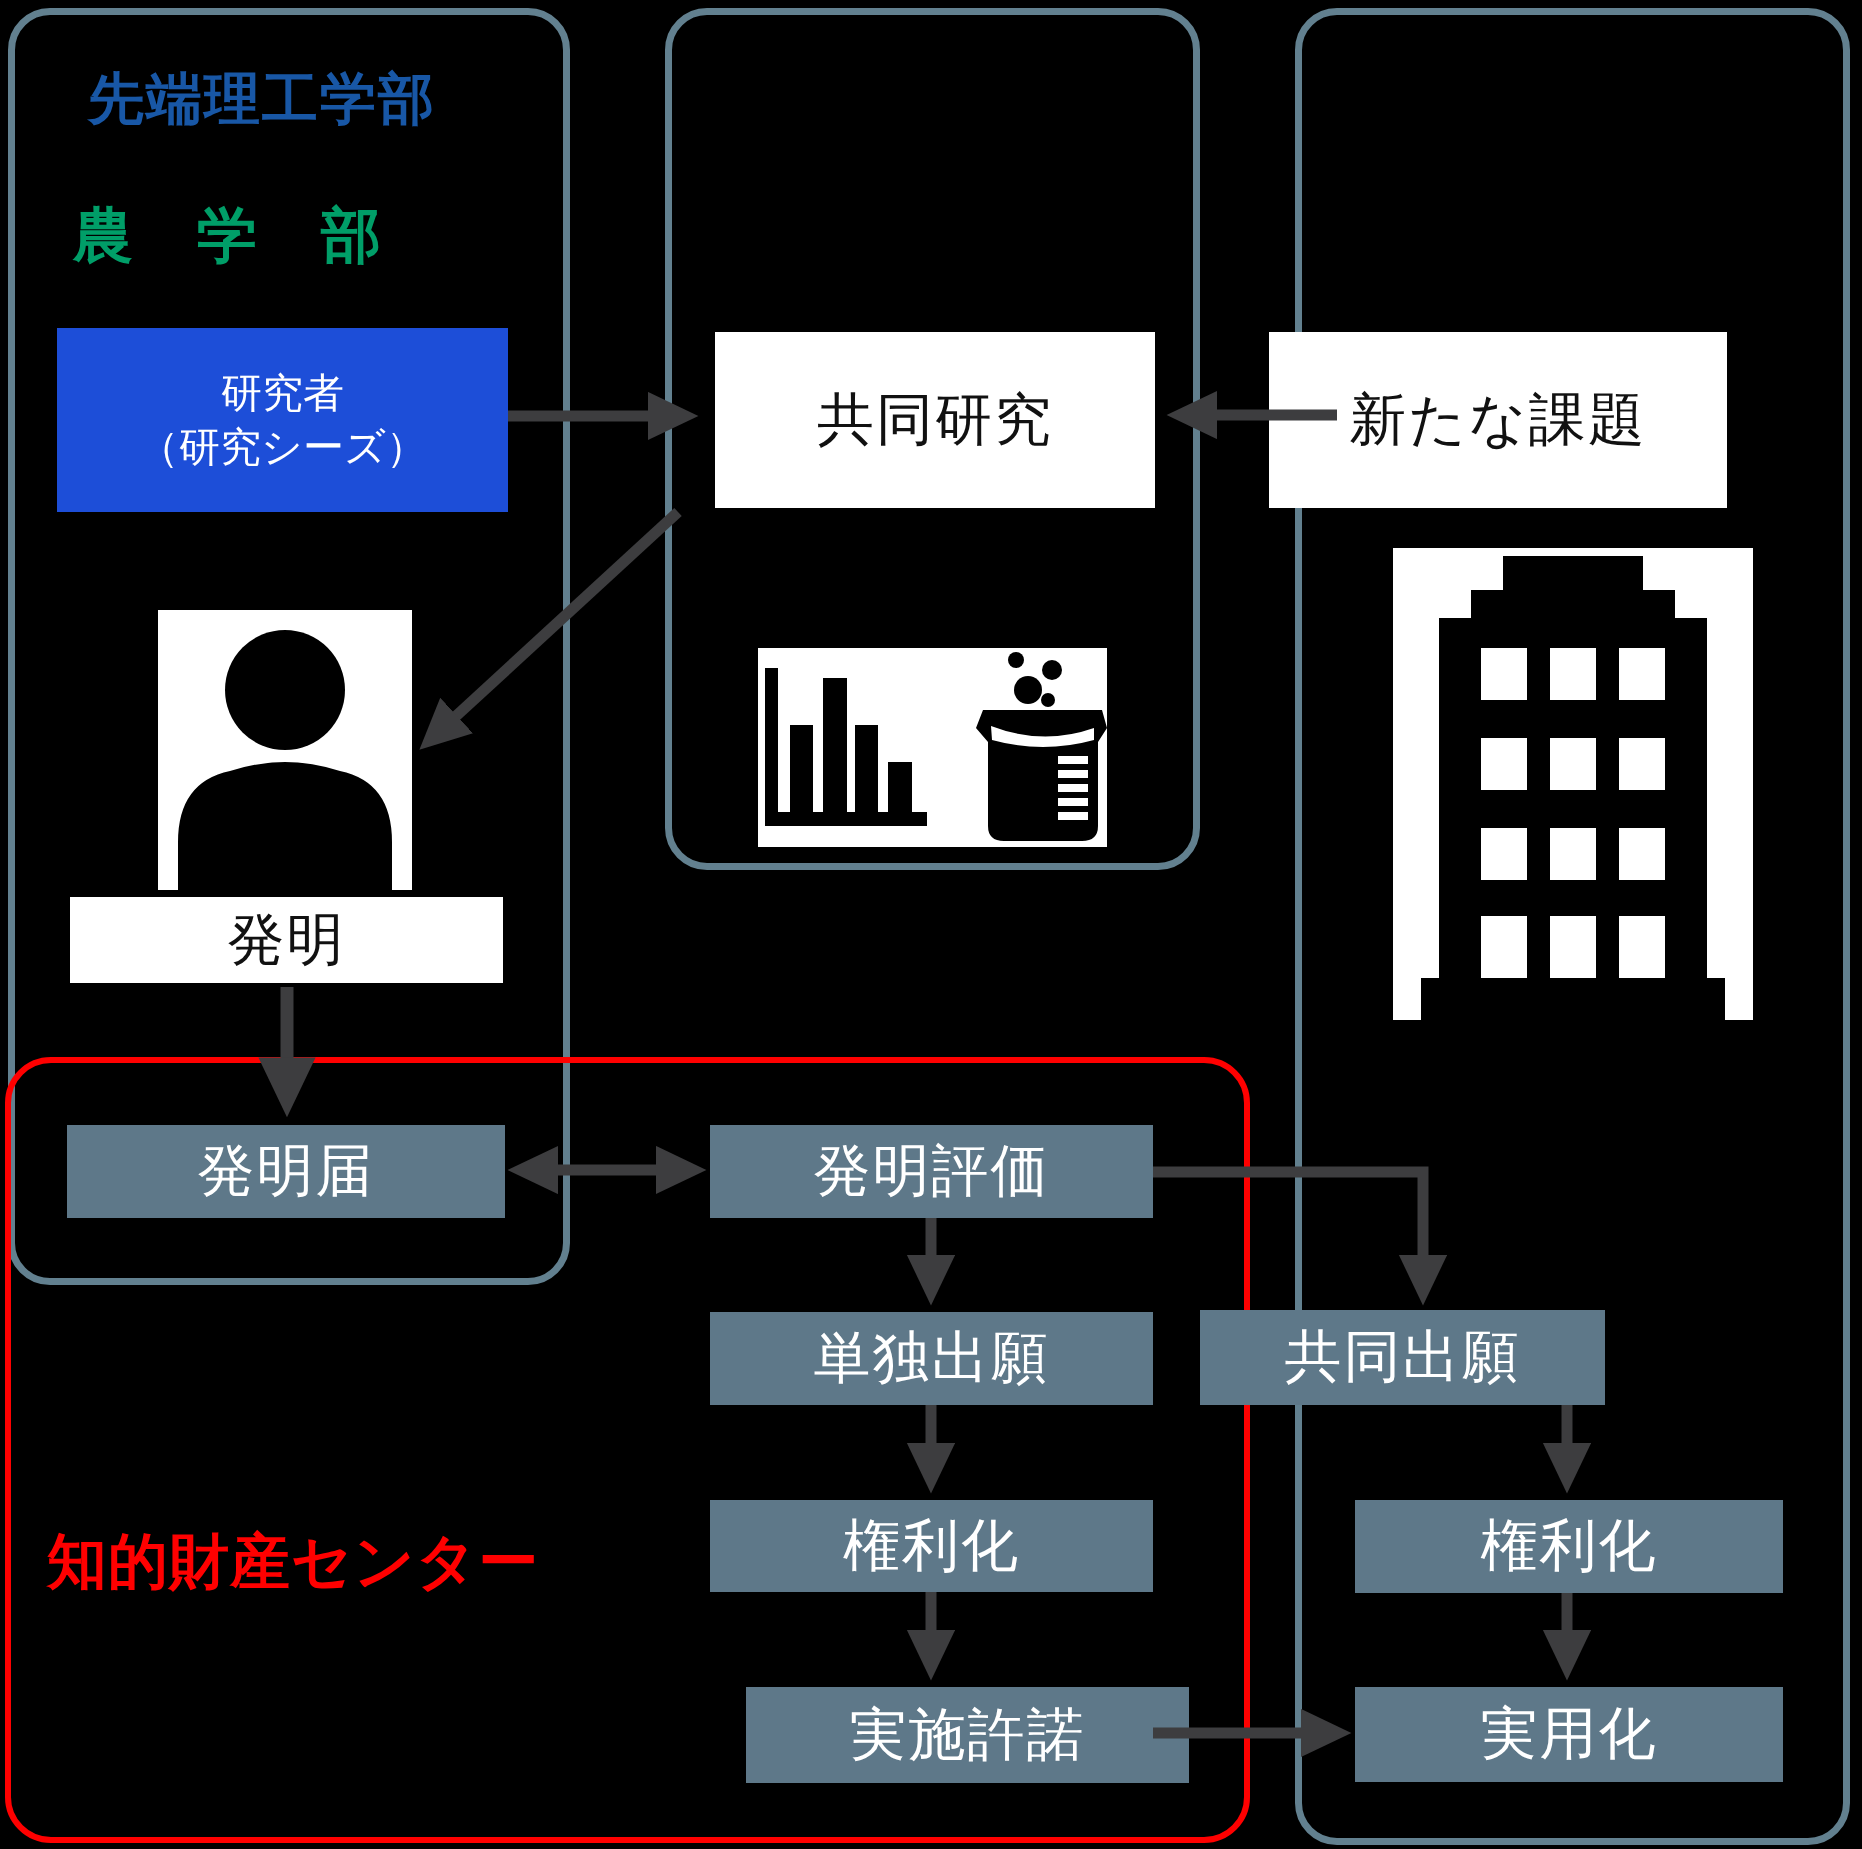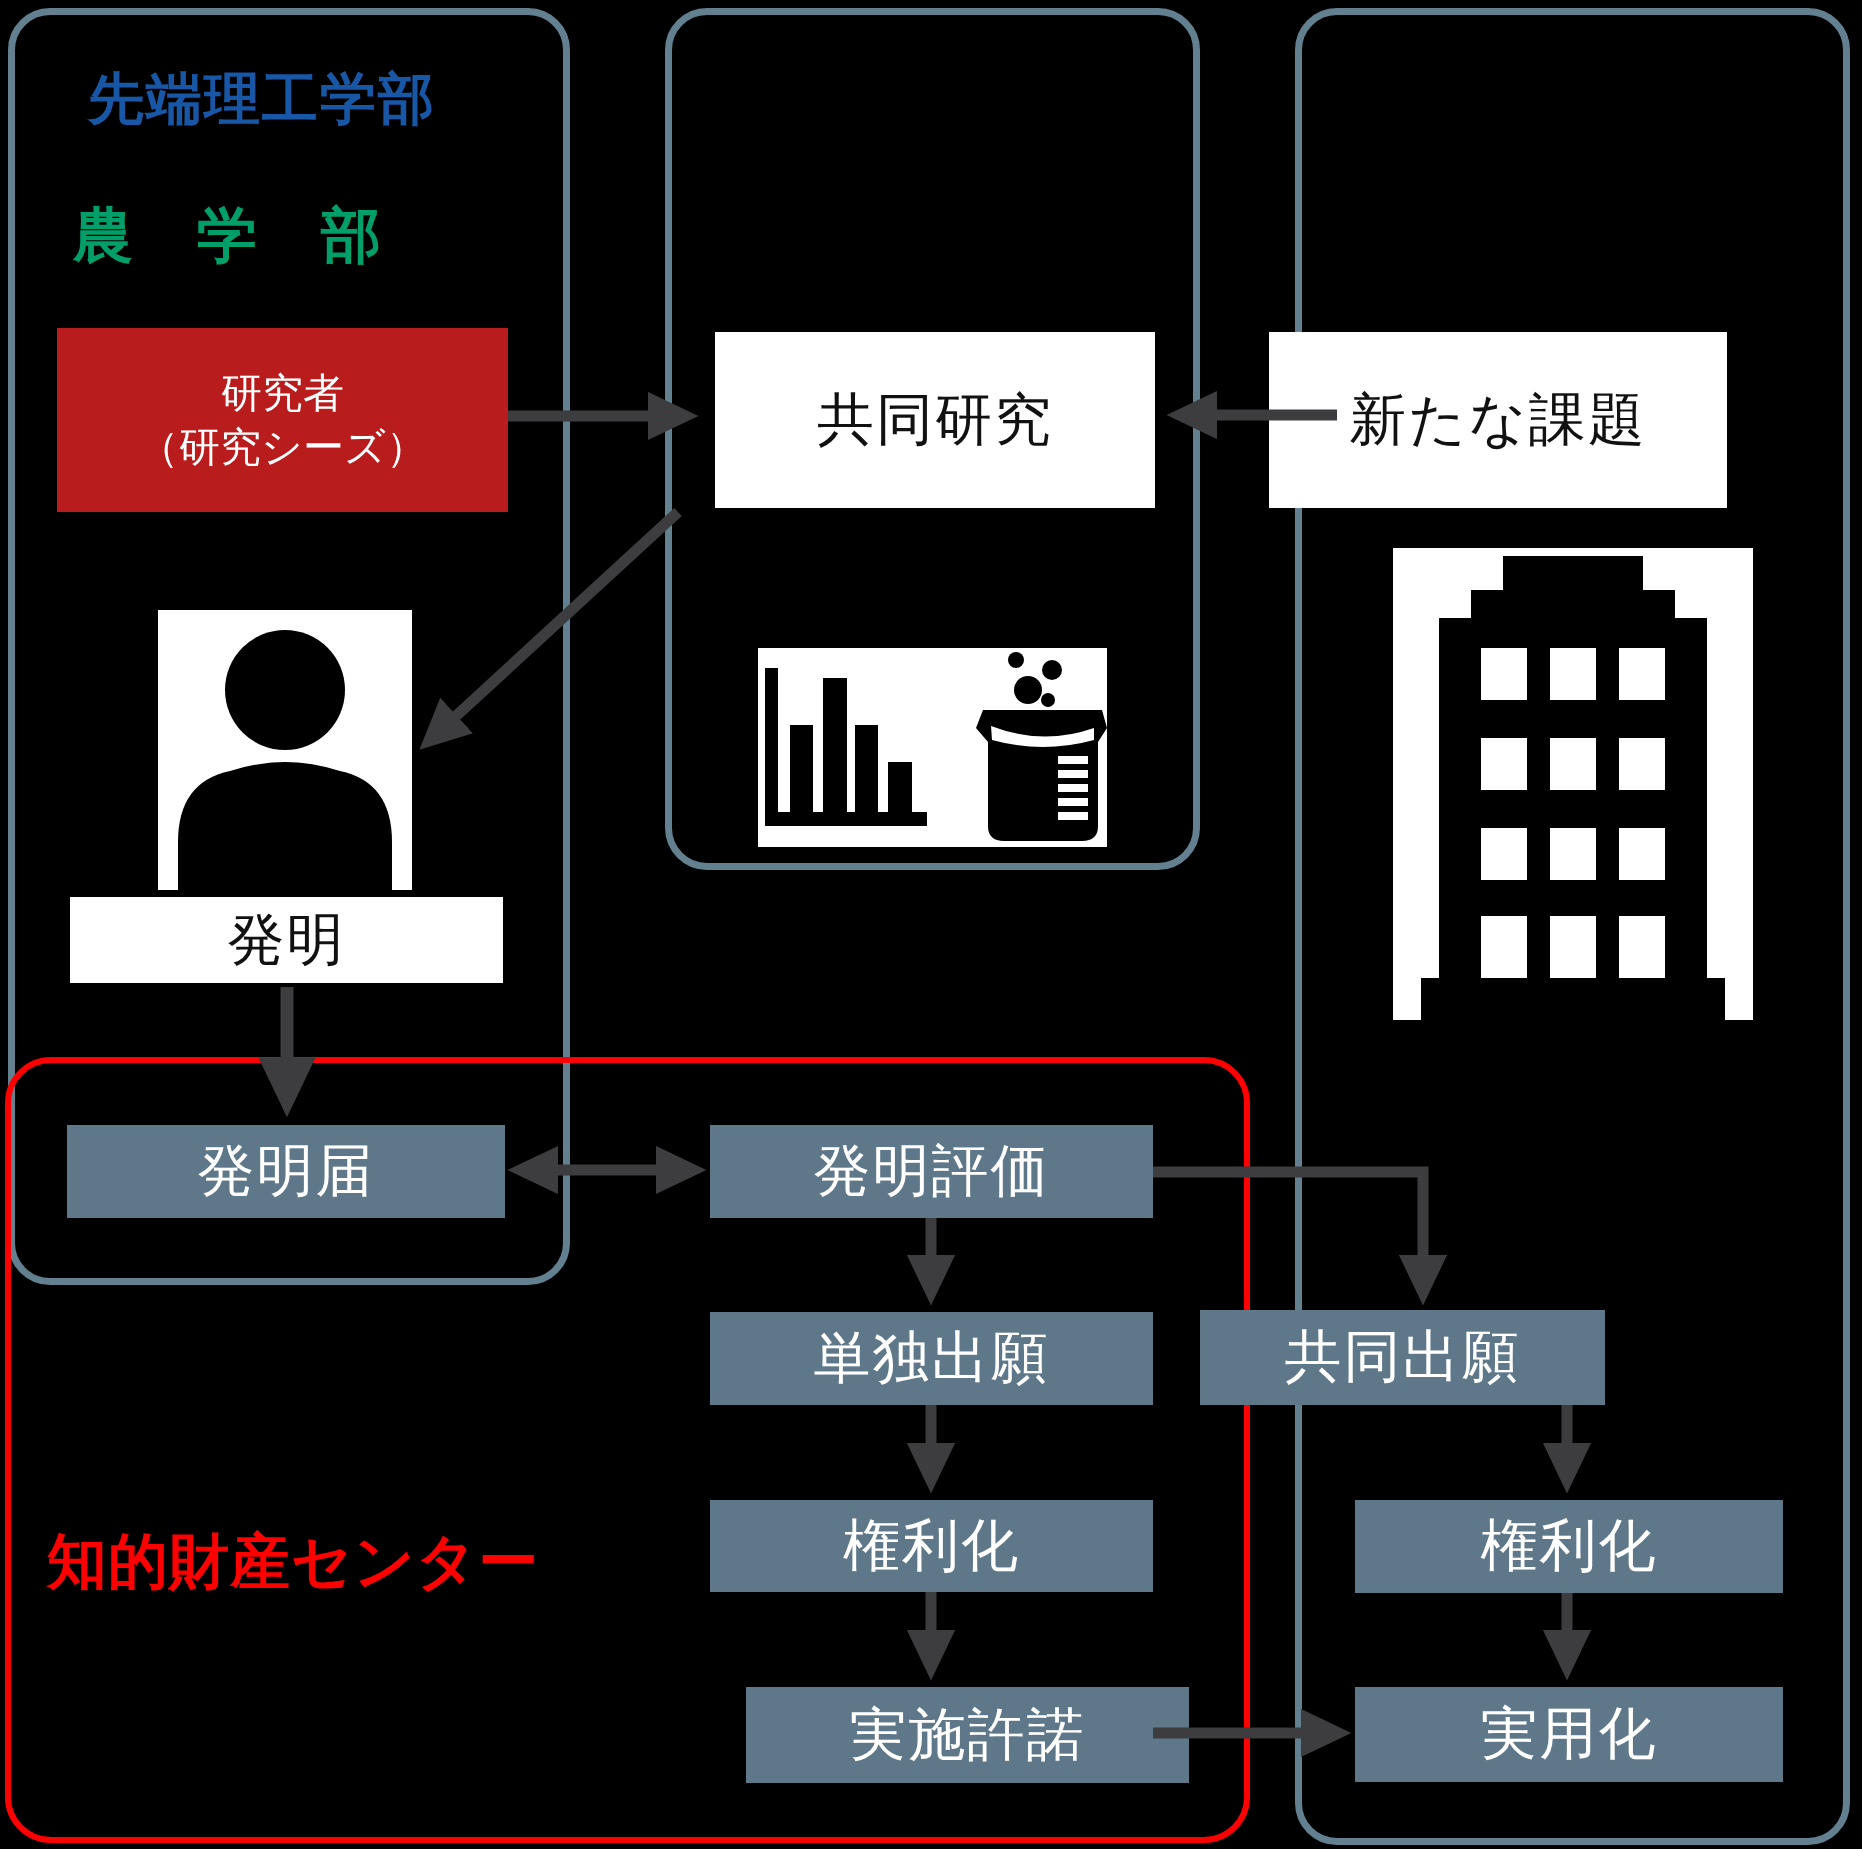--- a/index.html
+++ b/index.html
@@ -25,21 +25,21 @@
     z-index:2;
   }
   .box{
     position:absolute;
     display:flex;align-items:center;justify-content:center;
     text-align:center;
     box-sizing:border-box;
     z-index:3;
   }
   .box-white{background:#FFFFFF;color:#111111;}
-  .box-cyan{background:#b91c1c;color:#FFFFFF;}
+  .box-cyan{background:#1d4ed8;color:#FFFFFF;}
   .box-slate{background:#5E7889;color:#FFFFFF;}
   .big-label{font-size:57px;letter-spacing:2px;}
   .dept{
     position:absolute;
     font-weight:bold;
     z-index:3;
     white-space:pre;
   }
   .dept-blue{color:#1857A6;font-size:56px;letter-spacing:2px;}
   .dept-green{color:#009E68;font-size:60px;letter-spacing:2px;}

